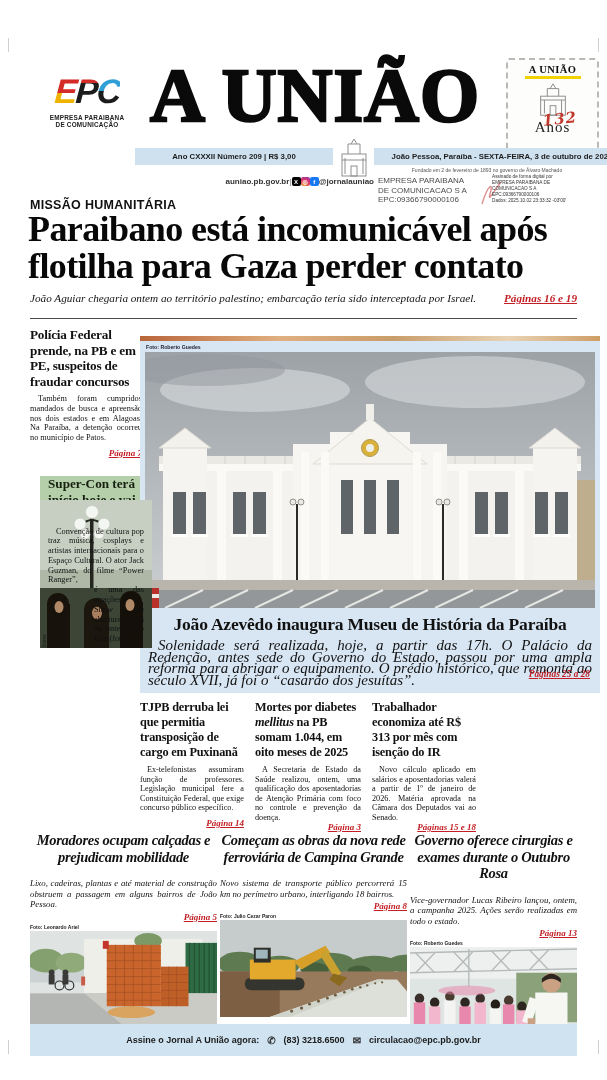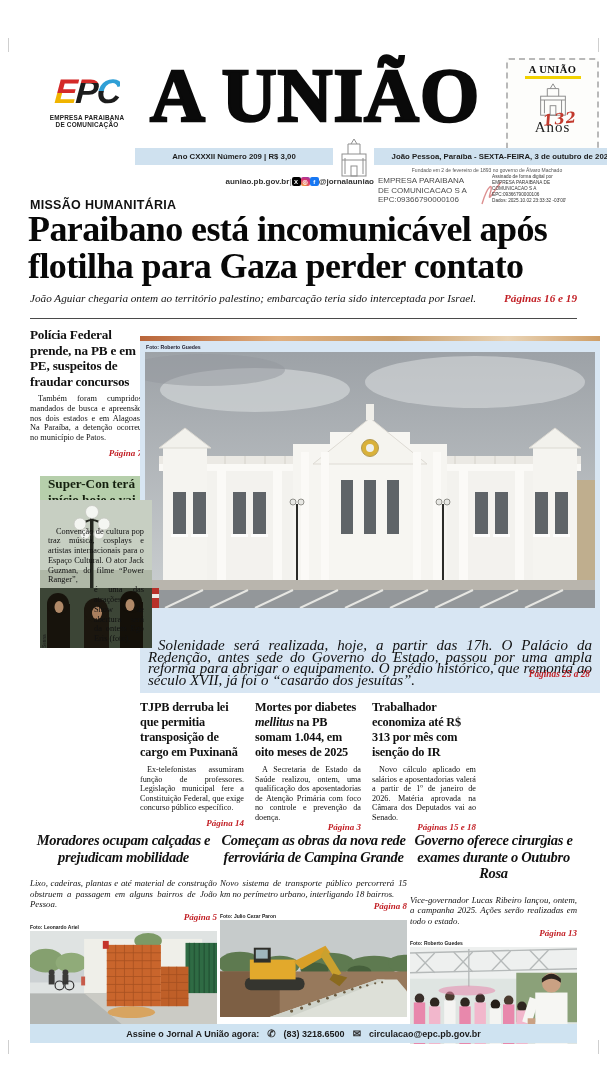--- a/index.html
+++ b/index.html
@@ -1,19 +1,19 @@
 <!DOCTYPE html>
 <html lang="pt"><head>
 <meta charset="utf-8">
 <style>
   html,body{margin:0;padding:0;background:#e9e9e9;}
   #page{position:relative;width:607px;height:1080px;background:#ffffff;margin:0 auto;overflow:hidden;
         font-family:"Liberation Serif",serif;color:#111;}
   .abs{position:absolute;}
-  .pageref{color:#c21e24;font-style:italic;font-weight:bold;text-align:right;}
+  .pageref{color:#c21e24;font-style:italic;font-weight:bold;text-align:right;text-decoration:underline;}
   .crop{position:absolute;background:#cfcfcf;}
 
   
   #epc-logo{left:36px;top:74px;width:102px;text-align:center;}
   #epc-logo .epc-lines{font-family:"Liberation Sans",sans-serif;font-size:6.4px;font-weight:bold;color:#222;line-height:7.4px;letter-spacing:.2px;}
   #paper-title{left:124px;top:44px;width:382px;height:104px;text-align:center;font-weight:900;
                font-size:76px;line-height:102px;letter-spacing:1px;color:#0a0a0a;
                -webkit-text-stroke:2.6px #0a0a0a;}
   #stamp{left:506px;top:58px;width:93px;height:99px;background:#fdfdfb;border:2px dashed #b9b9b9;border-radius:3px;
          box-sizing:border-box;text-align:center;padding-top:4px;}
@@ -79,21 +79,21 @@
 
   
   #bottom{left:30px;top:832px;width:547px;display:grid;grid-template-columns:187px 187px 167px;column-gap:3px;}
   .bstory h3{margin:0;font-size:14.5px;font-style:italic;font-weight:bold;text-align:center;line-height:16.5px;letter-spacing:-.3px;}
   .bstory .bdeck{font-style:italic;font-size:8.8px;line-height:10.5px;text-align:justify;margin-top:13px;}
   .bstory .colpage{margin-top:2px;font-size:9px;}
   .bcred{font-family:"Liberation Sans",sans-serif;font-size:5px;font-weight:bold;color:#222;margin-top:2px;}
   .bphoto{width:100%;height:97px;display:block;margin-top:1px;}
 
   
-  #footer{left:30px;top:1024px;width:547px;height:19px;background:#cfe3f1;display:flex;align-items:center;justify-content:center;gap:8px;
+  #footer{left:30px;top:1024px;width:547px;height:32px;background:#cfe3f1;display:flex;align-items:center;justify-content:center;gap:8px;
           font-family:"Liberation Sans",sans-serif;font-size:9px;font-weight:bold;color:#1c1c1c;}
   .ficon{font-size:10px;color:#333;}
 </style>
 </head>
 <body>
 
 <div id="page">
 
   <div class="crop" style="left:8px;top:38px;width:1px;height:14px"></div>
   <div class="crop" style="left:598px;top:38px;width:1px;height:14px"></div>
@@ -356,20 +356,21 @@
           <line x1="155" y1="256" x2="193" y2="238"></line>
         <line x1="200" y1="256" x2="238" y2="238"></line>
           <line x1="245" y1="256" x2="283" y2="238"></line>
         <line x1="290" y1="256" x2="328" y2="238"></line>
           <line x1="335" y1="256" x2="373" y2="238"></line>
         <line x1="380" y1="256" x2="418" y2="238"></line>
       </g>
       <rect x="4" y="236" width="10" height="20" fill="#b8312a"></rect>
       <rect x="4" y="242" width="10" height="4" fill="#efe9e4"></rect>
     </svg>
+    <h2 id="feat-head" style="margin:0">João Azevêdo inaugura Museu de História da Paraíba</h2>
     <div id="feat-deck">Solenidade será realizada, hoje, a partir das 17h. O Palácio da Redenção, antes sede do Governo do Estado, passou por uma ampla reforma para abrigar o equipamento. O prédio histórico, que remonta ao século XVII, já foi o “casarão dos jesuítas”.</div>
     <div id="feat-page" class="pageref">Páginas 25 a 28</div>
   </div>
 
   <div id="briefs" class="abs">
     <div class="brief">
       <h3>TJPB derruba lei que permitia transposição de cargo em Puxinanã</h3>
       <p>Ex-telefonistas assumiram função de professores. Legislação municipal fere a Constituição Federal, que exige concurso público específico.</p>
       <div class="colpage pageref">Página 14</div>
     </div>

